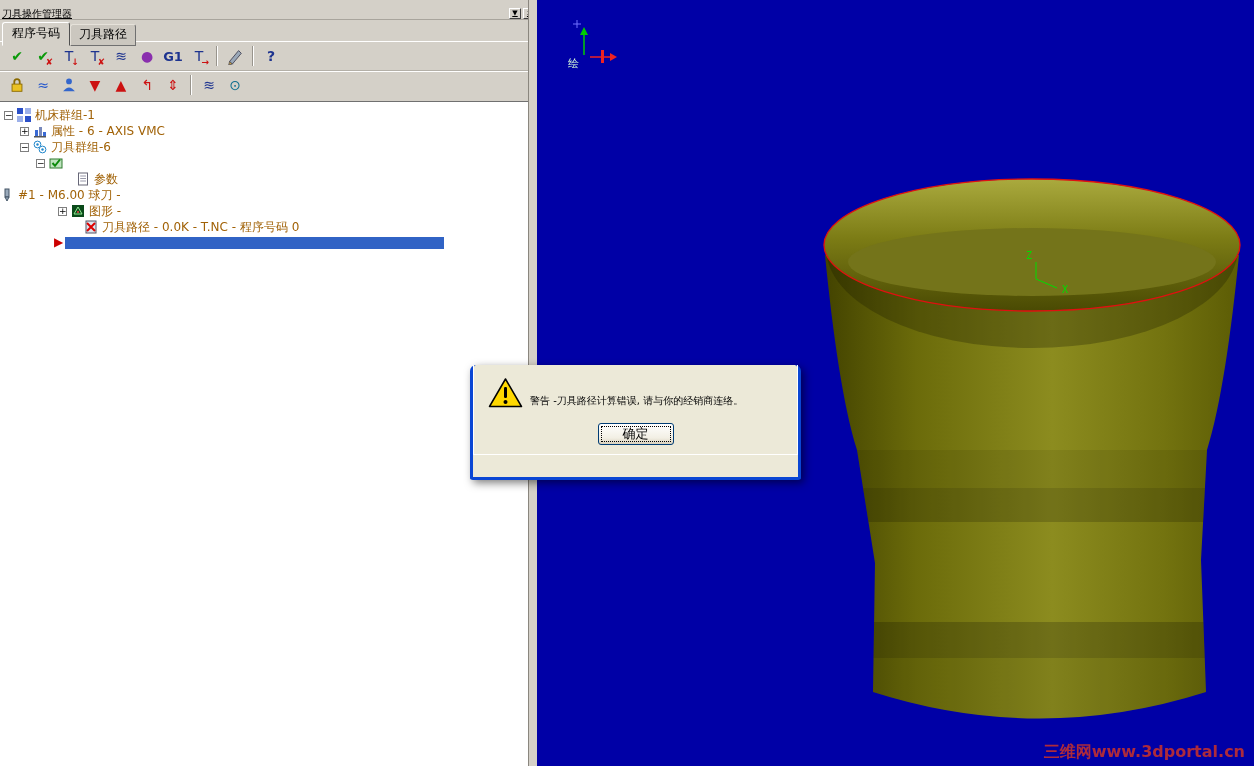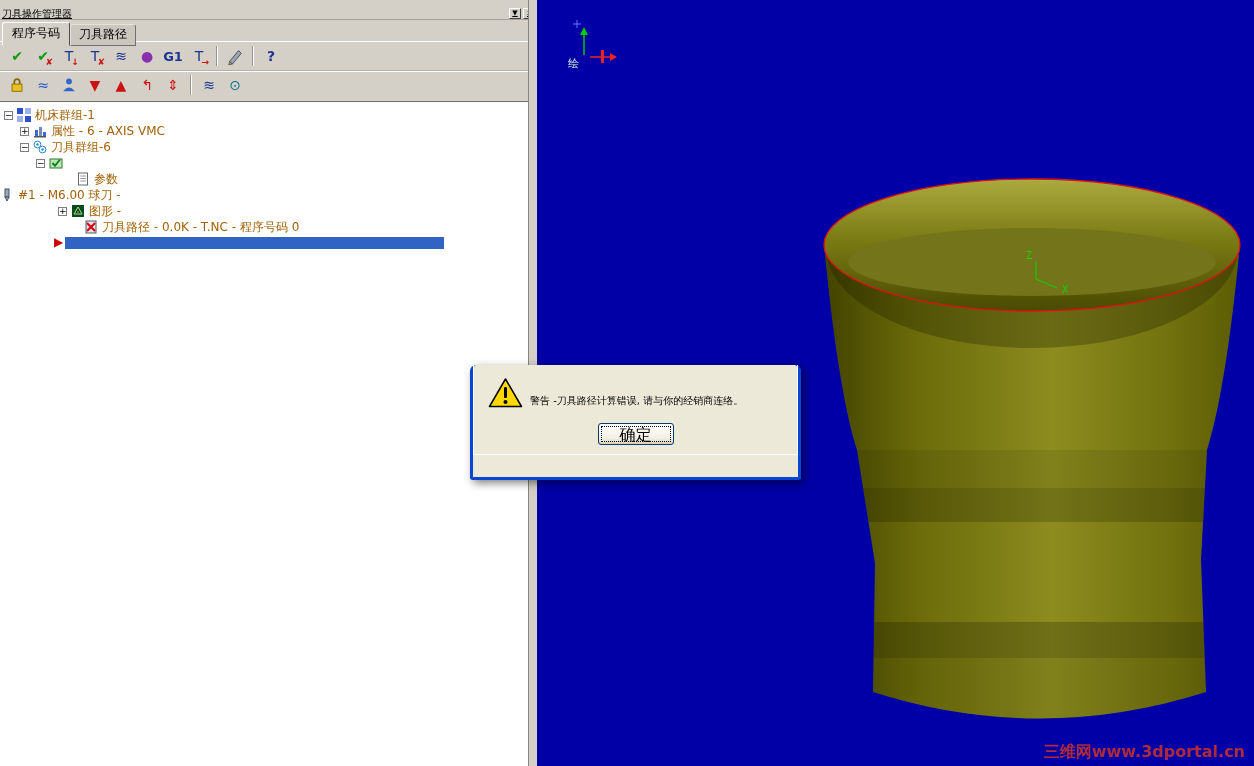--- a/index.html
+++ b/index.html
@@ -48,21 +48,21 @@
   
   #viewport { position:absolute; left:537px; top:0; width:717px; height:766px; background:#0000A6; }
 
   
   #dialog { position:absolute; left:470px; top:365px; width:331px; height:115px; background:#ECE9D8; border:3px solid #0A46D4; border-top:none; border-radius:6px 6px 3px 3px; box-shadow:3px 3px 9px rgba(0,0,0,0.5); z-index:10; }
   #dialog-titlebar { height:22px; border-radius:4px 4px 0 0; background:linear-gradient(180deg,#4a8ef6 0%,#1b5cd6 40%,#0A46D4 80%,#1b5cd6 100%); display:flex; align-items:center; gap:5px; padding:0 3px 0 5px; color:#fff; font-weight:bold; font-size:12px; }
   #dialog-close { margin-left:auto; width:19px; height:18px; border:1px solid #fff; border-radius:3px; background:linear-gradient(135deg,#f0a080 0%,#d6502c 55%,#a82c0c 100%); color:#fff; font-size:11px; line-height:16px; text-align:center; font-weight:bold; cursor:default; }
   #dialog-body { position:relative; height:90px; border:1px solid #fff; border-top:none; }
   #warning-icon { position:absolute; left:14px; top:12px; }
   #dialog-message { position:absolute; left:56px; top:28px; right:8px; font-size:10px; line-height:15px; }
-  #ok-button { position:absolute; left:50%; transform:translateX(-50%); top:58px; width:76px; height:22px; font-size:16px; font-family:inherit; border:1px solid #003C74; border-radius:3px; background:linear-gradient(180deg,#ffffff 0%,#f2efe4 70%,#d8d0bc 100%); outline:1px dotted #000; outline-offset:-4px; cursor:default; }
+  #ok-button { position:absolute; left:50%; transform:translateX(-50%); top:58px; width:76px; height:22px; font-size:13px; font-family:inherit; border:1px solid #003C74; border-radius:3px; background:linear-gradient(180deg,#ffffff 0%,#f2efe4 70%,#d8d0bc 100%); outline:1px dotted #000; outline-offset:-4px; cursor:default; }
 </style>
 </head>
 <body>
 
 <div id="screen">
 
   <div id="left-panel">
 
     <div id="panel-titlebar">
       <span id="panel-title">刀具操作管理器</span>

